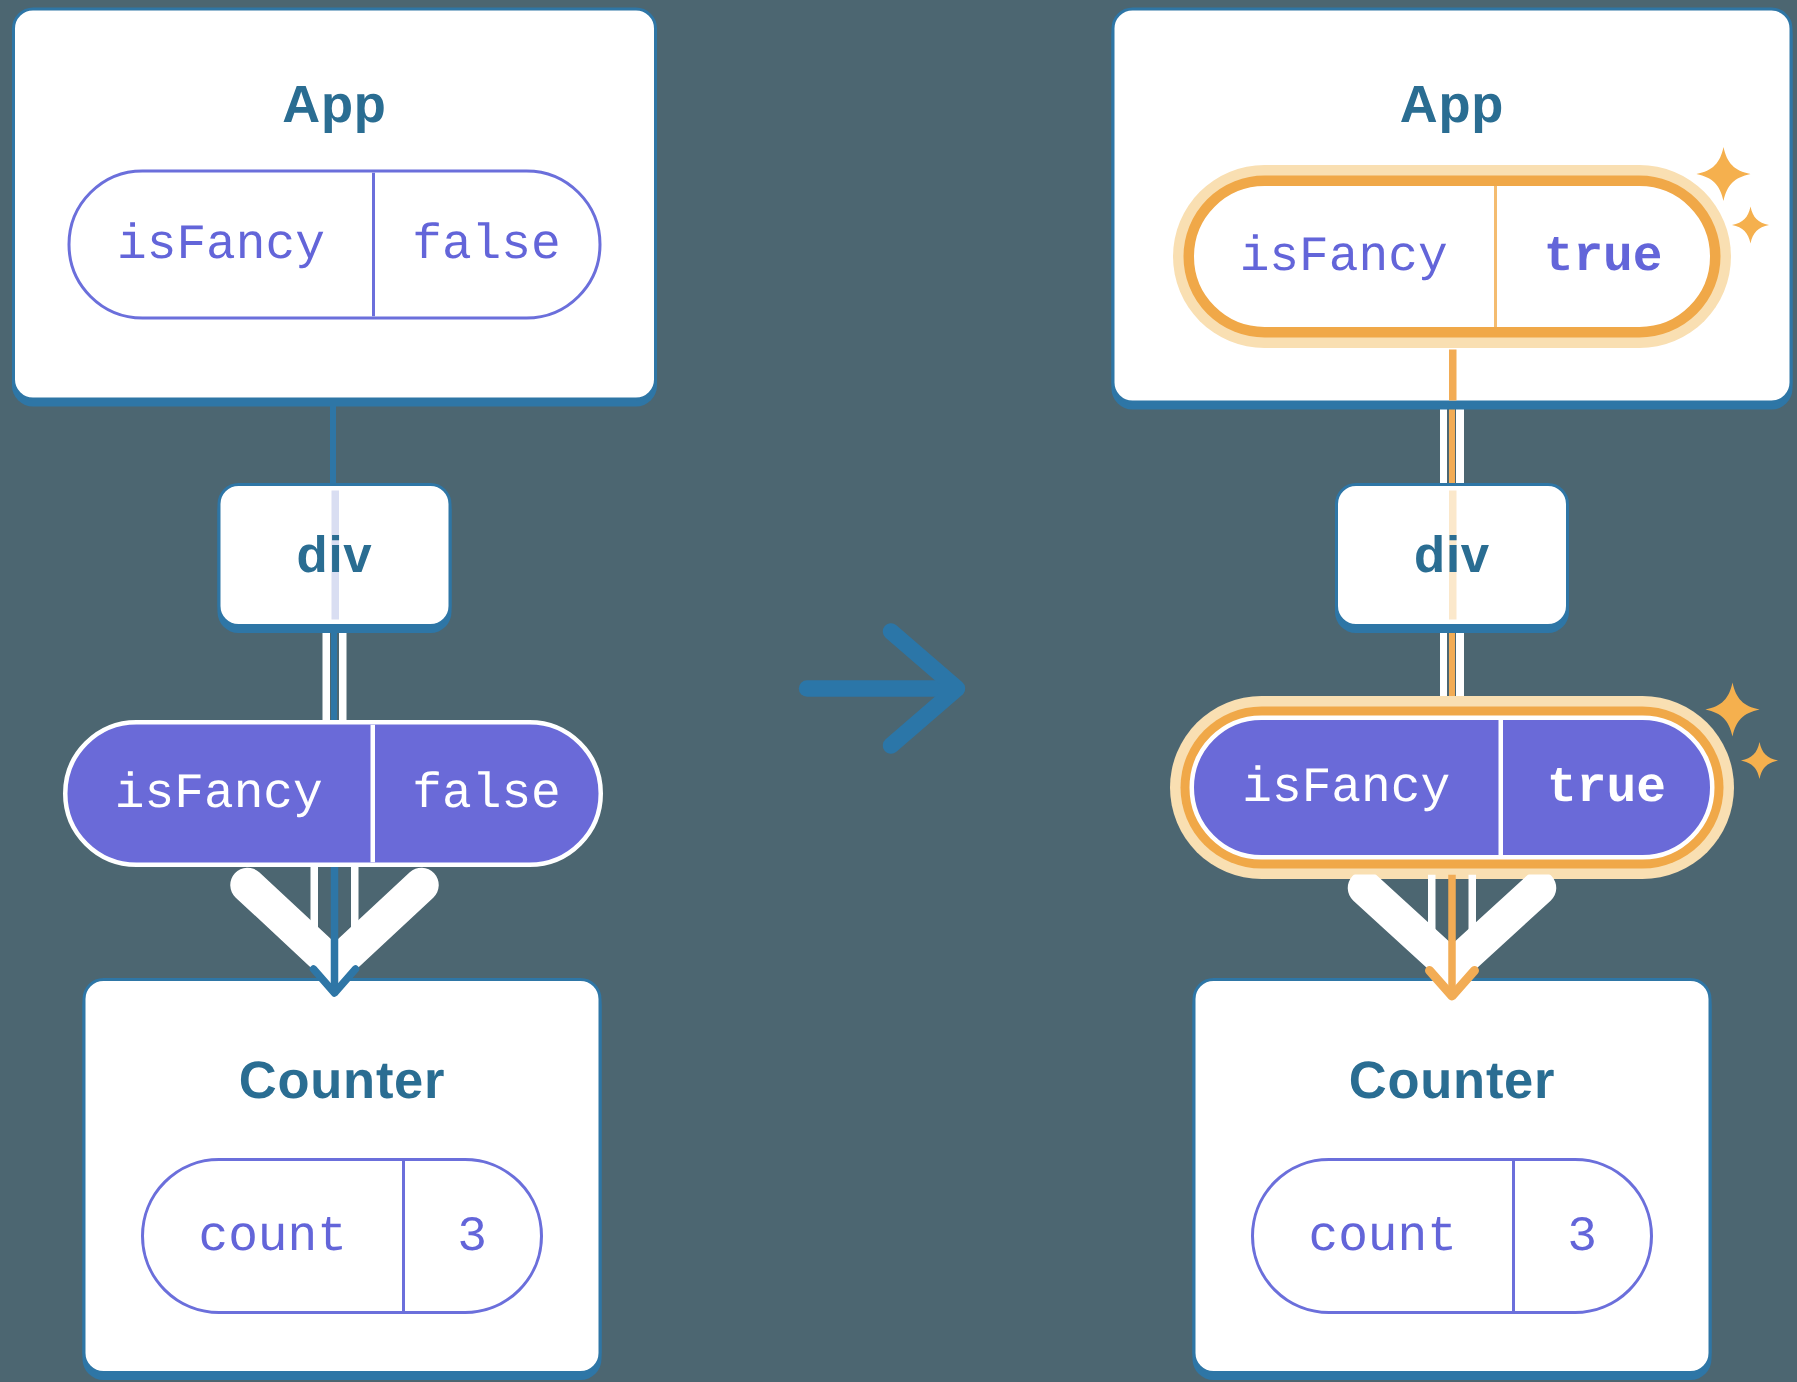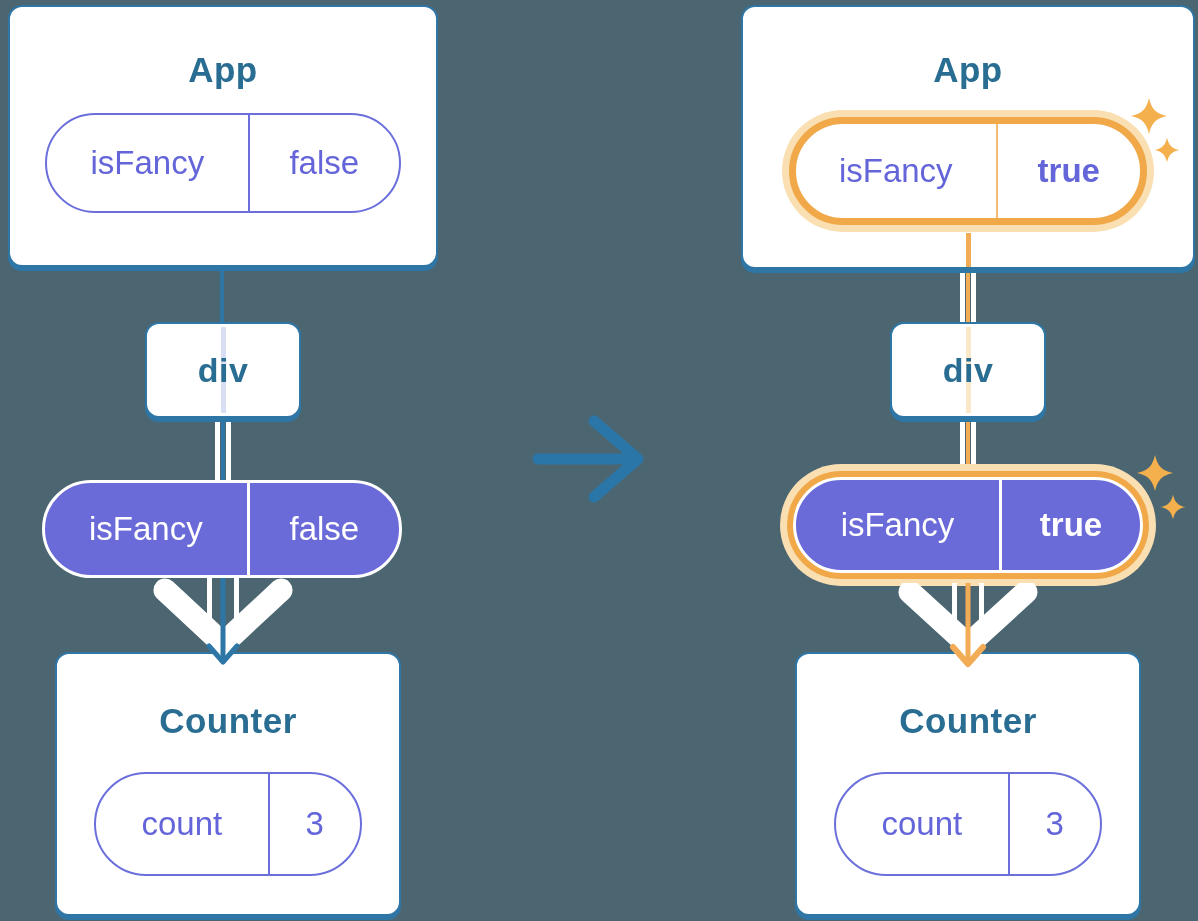--- a/index.html
+++ b/index.html
@@ -33,20 +33,21 @@
   .card-title{
     color:var(--title);
     font-size:35px;font-weight:700;line-height:46px;
     letter-spacing:.5px;
   }
 
   
   .pill{
     display:flex;align-items:stretch;border-radius:999px;overflow:hidden;
     font-size:33px;
+    font-family:Liberation Mono, monospace;
   }
   .pill .cell{display:flex;align-items:center;justify-content:center;}
   .pill-outline{
     border:2px solid var(--purple-line);
     color:var(--purple-text);
     background:var(--white);
   }
   .pill-outline .cell.value{border-left:2px solid var(--purple-line);}
   .pill-solid{
     background:var(--purple);

